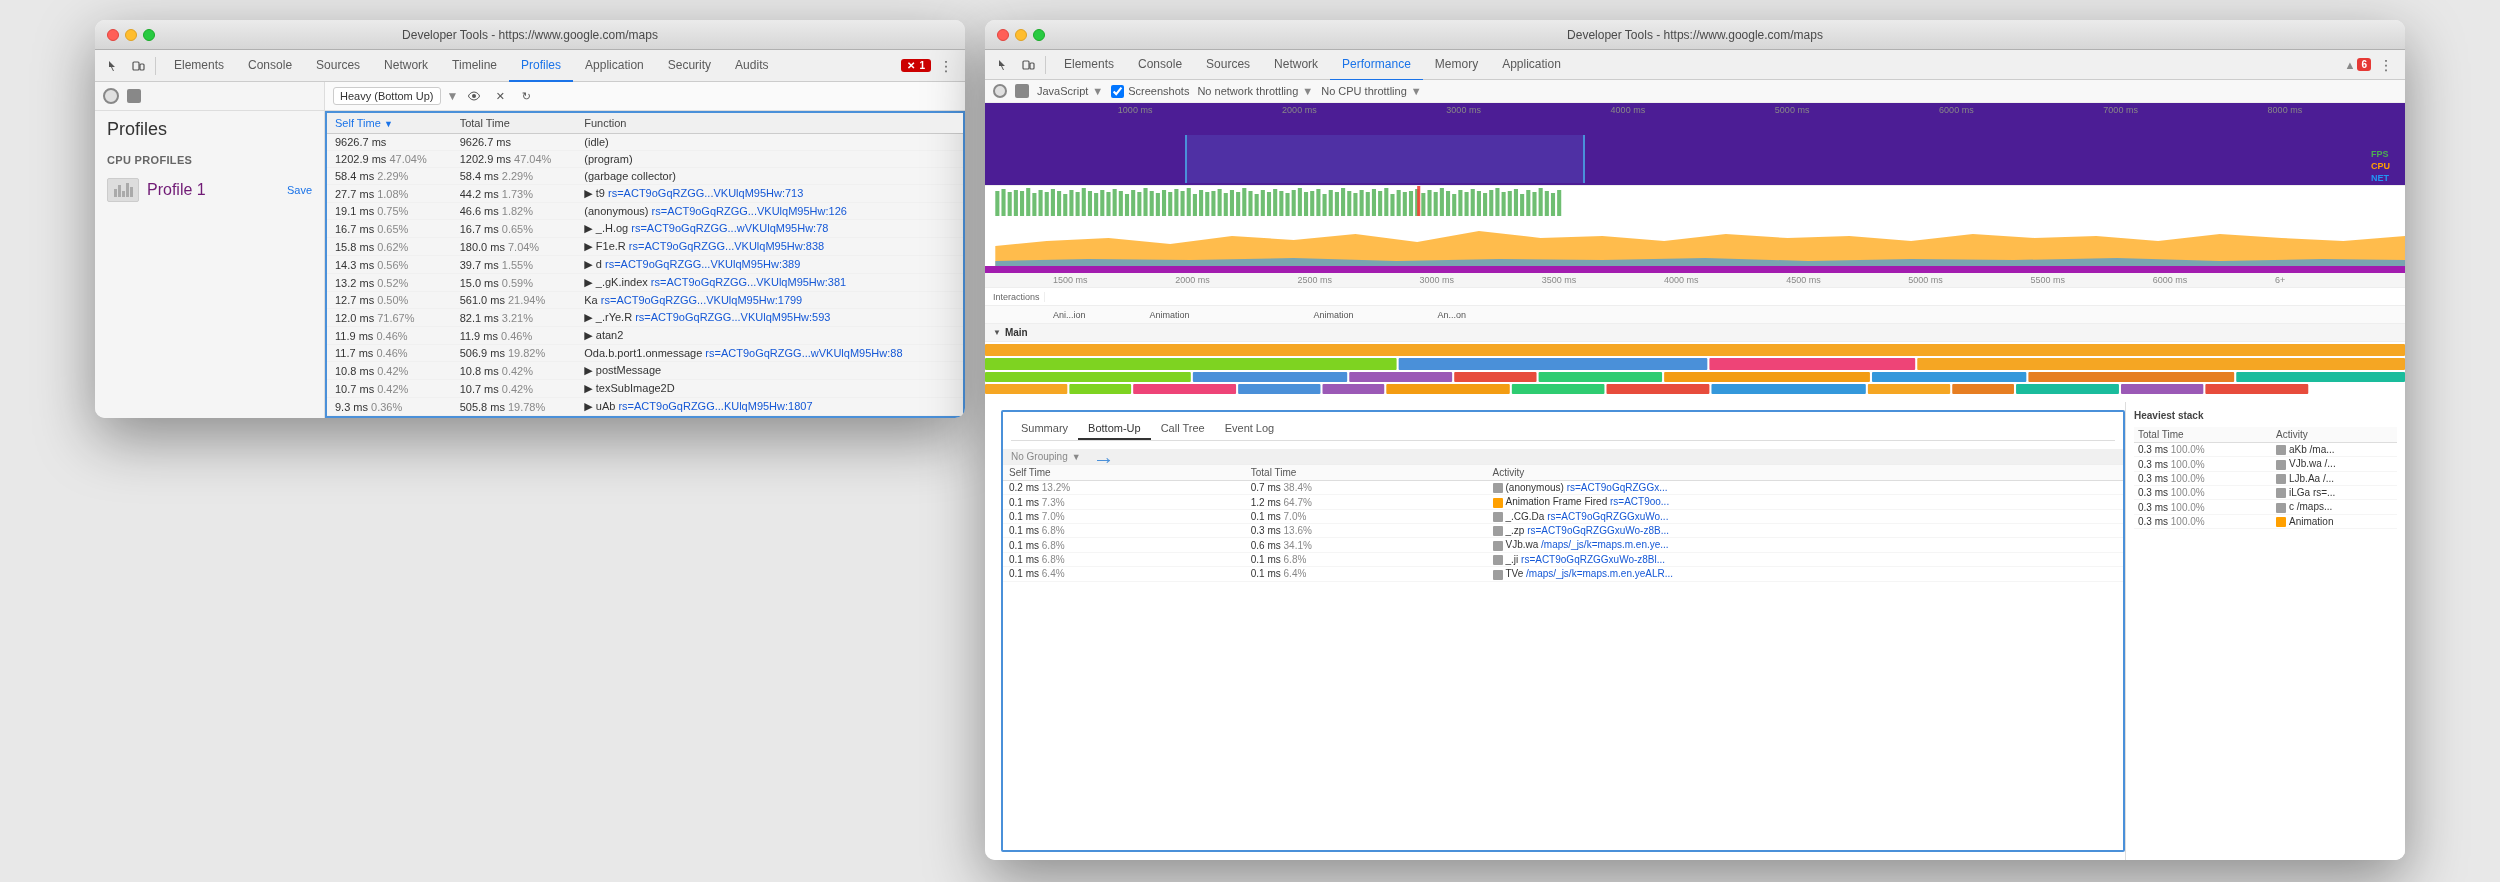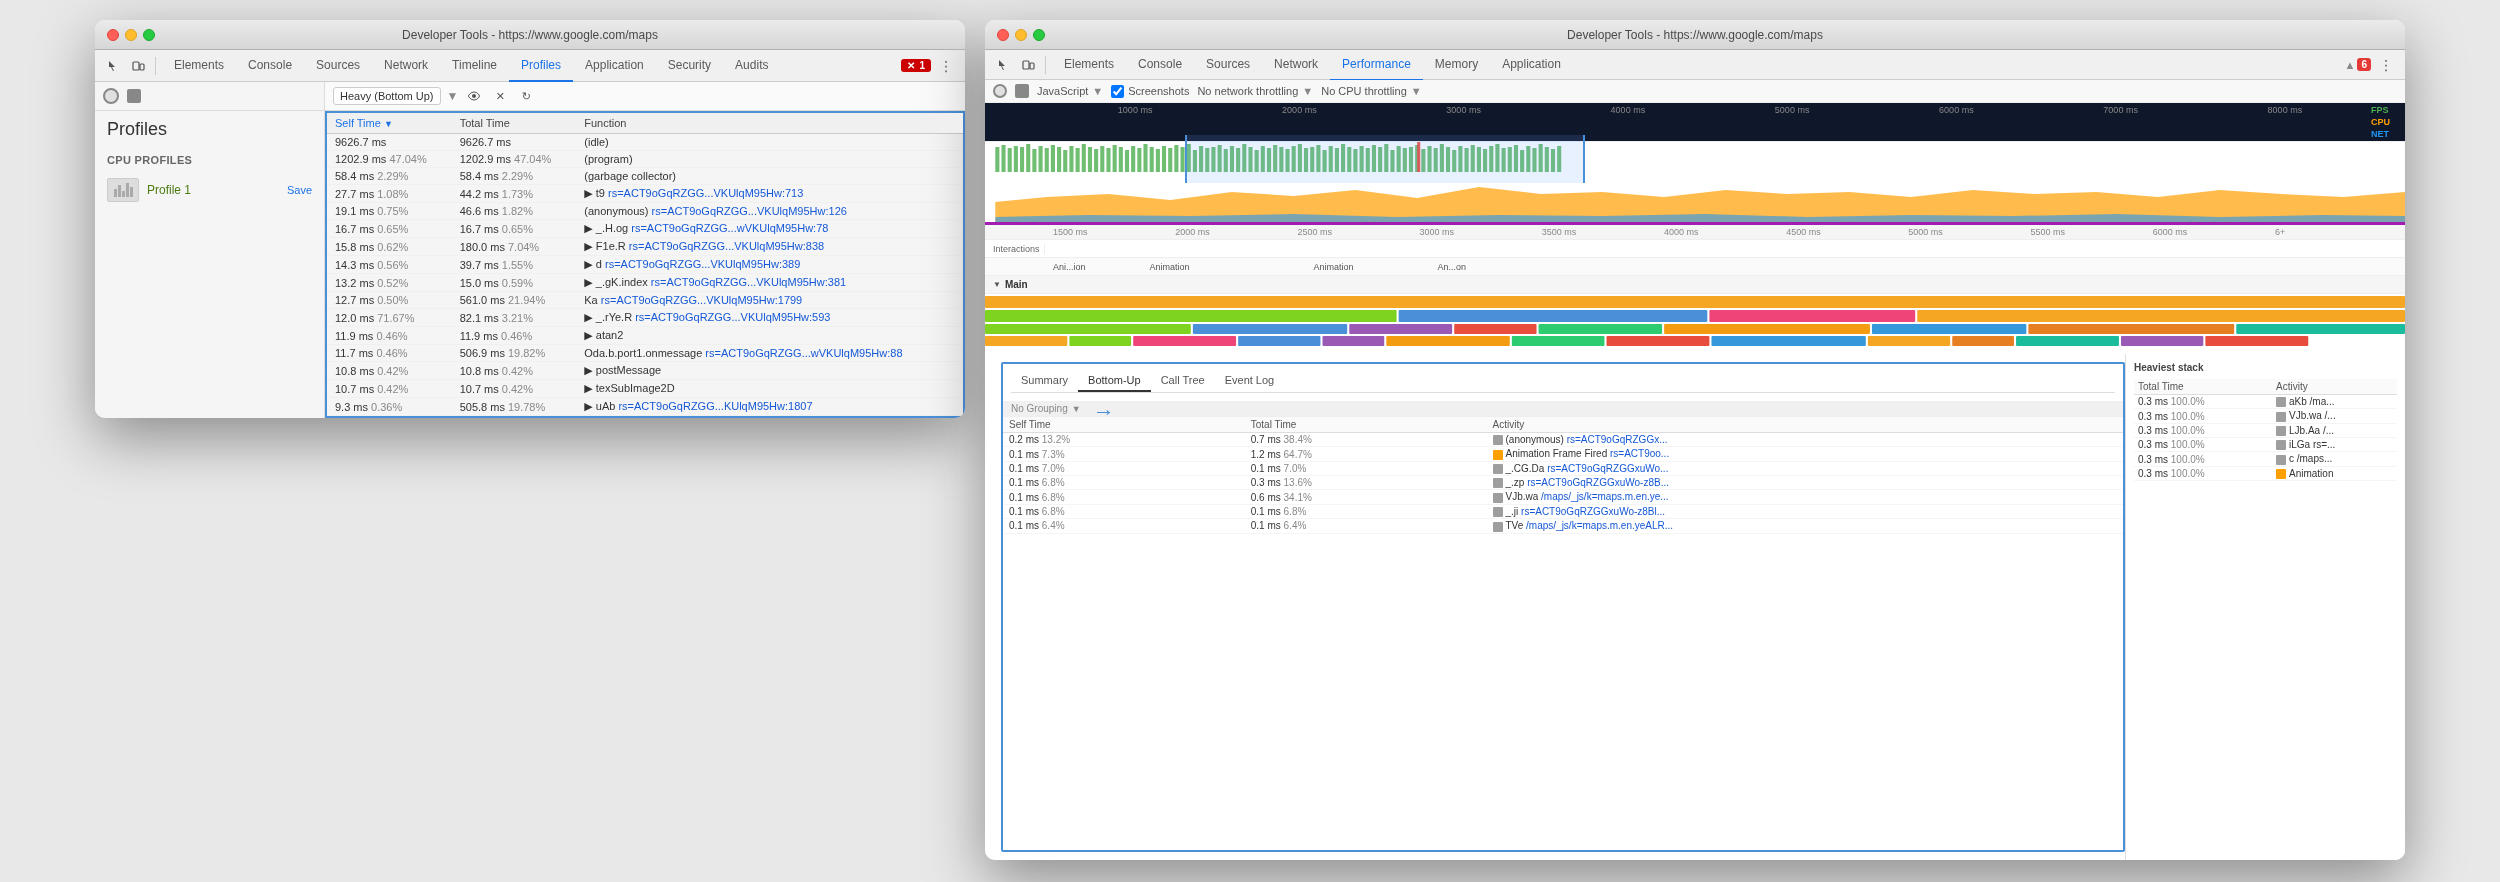--- a/index.html
+++ b/index.html
@@ -189,22 +189,22 @@
       height: 18px;
       padding: 2px;
     }
     .profile-thumb-bar {
       width: 3px;
       background: #aaa;
     }
 
     .profile-name {
       flex: 1;
-      font-size: 12px;
-      color: #4d7c0f;
+      font-size: 16px;
+      color: #701a75;
     }
 
     .save-btn {
       font-size: 11px;
       color: #1a73e8;
       cursor: pointer;
     }
 
     
     .main-content {
@@ -725,36 +725,36 @@
         <span>No network throttling</span>
         <span style="color:#888;">▼</span>
       </div>
 
       <div class="timeline-control-item">
         <span>No CPU throttling</span>
         <span style="color:#888;">▼</span>
       </div>
     </div>
 
-    <div style="background:#0f172a;border-bottom:3px solid #a21caf;position:relative;">
+    <div style="background:#4c1d95;border-bottom:7px solid #a21caf;position:relative;">
 
       <div class="timeline-ruler">
         <div style="width:60px;min-width:60px;"></div>
         <div style="display:flex;flex:1;">
           <div class="ruler-tick">1000 ms</div>
           <div class="ruler-tick">2000 ms</div>
           <div class="ruler-tick">3000 ms</div>
           <div class="ruler-tick">4000 ms</div>
           <div class="ruler-tick">5000 ms</div>
           <div class="ruler-tick">6000 ms</div>
           <div class="ruler-tick">7000 ms</div>
           <div class="ruler-tick">8000 ms</div>
         </div>
         <div style="display:flex;flex-direction:column;gap:2px;min-width:30px;padding-left:4px;">
-          <span style="font-size:9px;color:#4CAF50;font-weight:600;">FPS</span>
+          <span style="font-size:9px;color:#4CAF50;font-weight:600;margin-top:44px;">FPS</span>
           <span style="font-size:9px;color:#FFA000;font-weight:600;">CPU</span>
           <span style="font-size:9px;color:#2196F3;font-weight:600;">NET</span>
         </div>
       </div>
 
       <div style="height:80px;position:relative;overflow:hidden;background:#fff;">
         <svg width="100%" height="80" viewBox="0 0 1380 80" preserveAspectRatio="none">
 
           <g fill="#4CAF50" opacity="0.8">
             <rect x="10" y="5" width="4" height="25"></rect>

